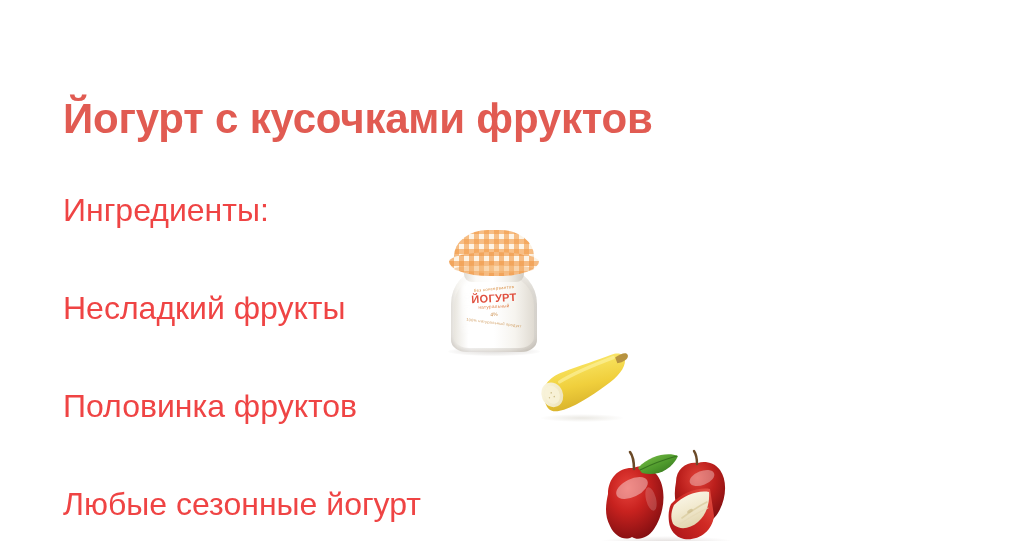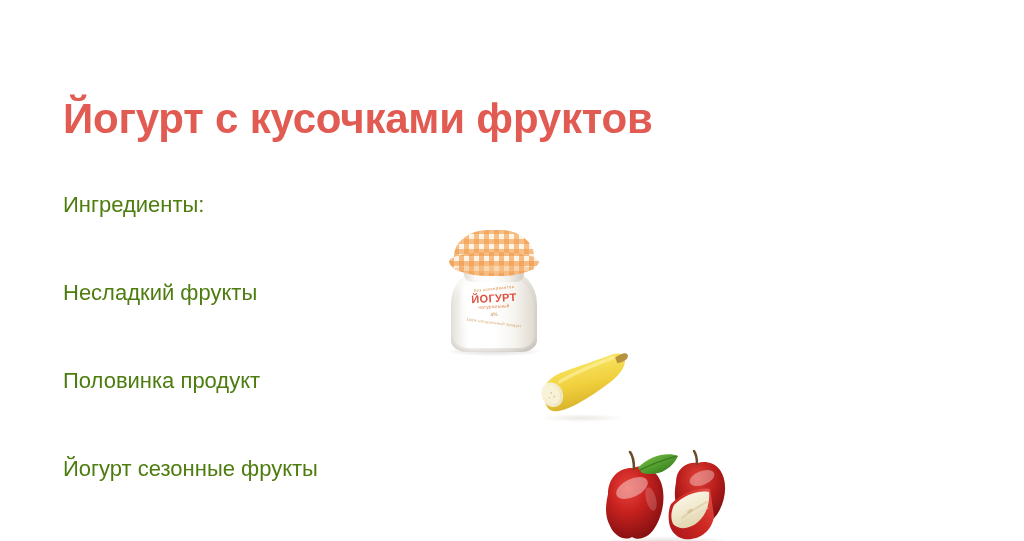--- a/index.html
+++ b/index.html
@@ -34,23 +34,23 @@
   }
 
   
   .text-col {
     position: absolute;
     left: 63px;
     top: 160px;
     width: 470px;
   }
   .text-line {
-    font-size: 22px;
+    font-size: 32px;
     font-weight: 400;
-    color: #4d7c0f;
+    color: #ef4444;
     line-height: 1;
     white-space: nowrap;
   }
   .text-line.l0 { margin-top: 0px; }
   .text-line.l1 { margin-top: 66px; }
   .text-line.l2 { margin-top: 66px; }
   .text-line.l3 { margin-top: 66px; }
 
   
   .jar-wrap {
@@ -267,22 +267,22 @@
 </head>
 <body>
 
 <div id="slide">
 
   <div class="slide-title">Йогурт с кусочками фруктов</div>
 
   <div class="text-col">
     <div class="text-line l0">Ингредиенты:</div>
     <div class="text-line l1">Несладкий фрукты</div>
-    <div class="text-line l2">Половинка продукт</div>
-    <div class="text-line l3">Йогурт сезонные фрукты</div>
+    <div class="text-line l2">Половинка фруктов</div>
+    <div class="text-line l3">Любые сезонные йогурт</div>
   </div>
 
   <div class="jar-wrap">
     <div class="jar-shadow"></div>
     <div class="jar-body"></div>
     <div class="jar-fill"></div>
     <div class="jar-neck"></div>
     <div class="jar-gloss"></div>
 
     <div class="jar-label">

